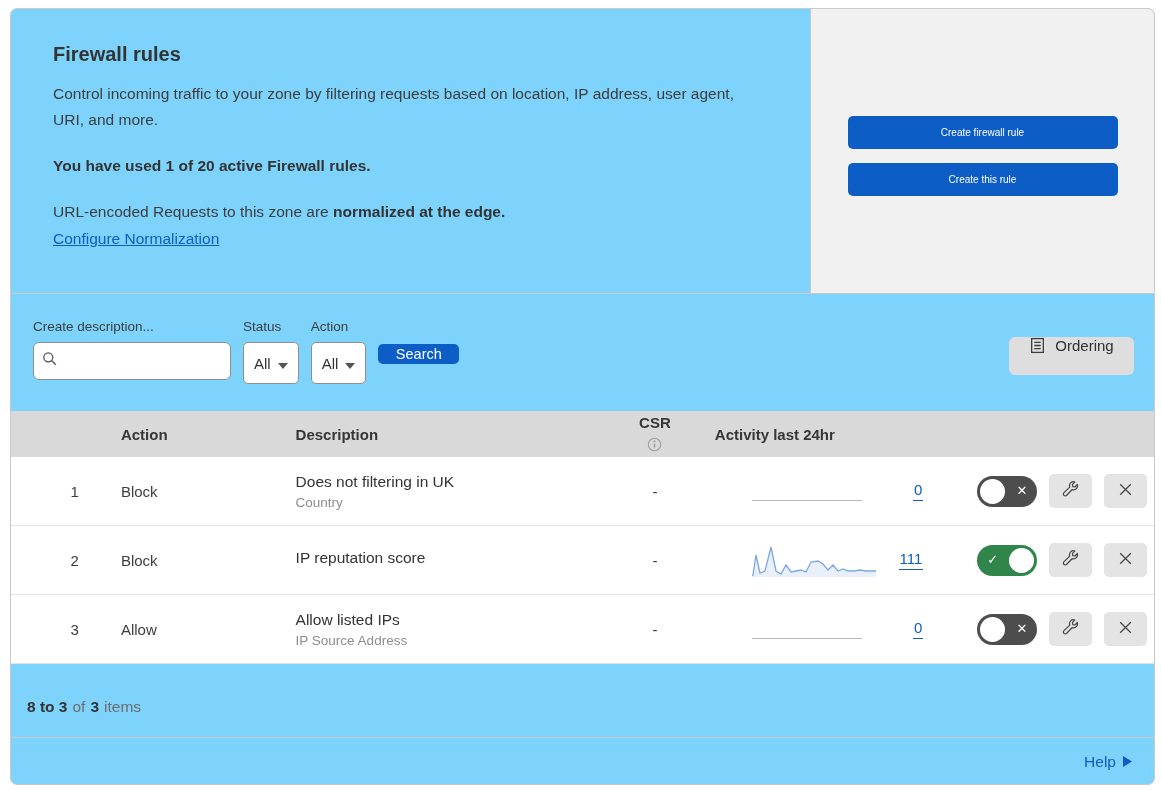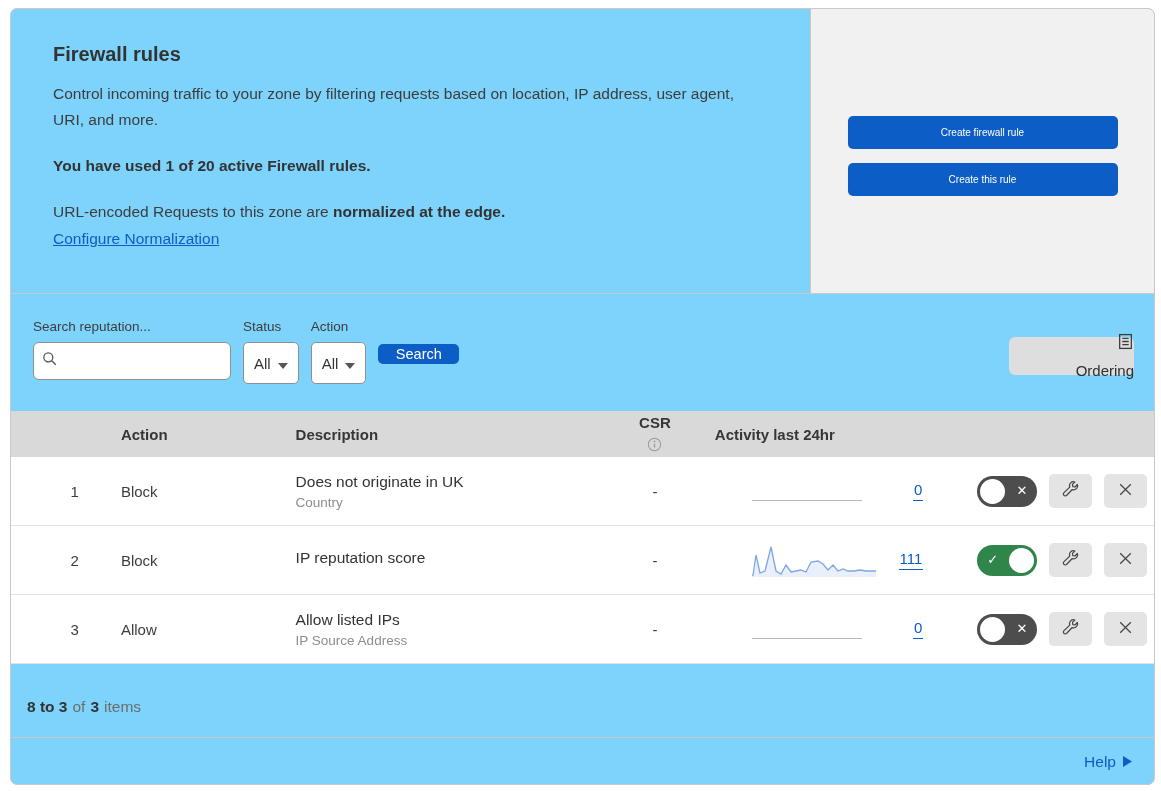--- a/index.html
+++ b/index.html
@@ -19,21 +19,21 @@
   .btn-primary { width:270px; height:33px; background:#0d5dc6; color:#fff; border:none; border-radius:5px; font-size:10px; font-family:inherit; cursor:pointer; }
 
   
   .filter-section { height:117px; padding:25px 20px 0 22px; display:flex; align-items:flex-start; }
   .fgroup { margin-right:12px; }
   .flabel { font-size:13.5px; color:#3d3d3d; margin-bottom:8px; display:block; }
   .search-box { width:198px; height:38px; border:1px solid #8f8f8f; border-radius:6px; display:flex; align-items:center; padding:0 8px; background:#fff; }
   .search-box input { border:none; outline:none; width:150px; font-size:14px; font-family:inherit; margin-left:6px; }
   .dropdown { height:42px; border:1px solid #8f8f8f; border-radius:5px; background:#fff; font-size:15px; color:#333; font-family:Liberation Sans, sans-serif; padding:0 10px; display:flex; align-items:center; gap:7px; cursor:pointer; }
   .search-btn { height:20px; width:81px; margin-top:25px; background:#0d5dc6; color:#fff; border:none; border-radius:5px; font-size:14.5px; font-family:inherit; cursor:pointer; }
-  .ordering-btn { margin-left:auto; margin-top:18px; height:38px; width:125px; background:#dedede; border:none; border-radius:6px; font-size:15px; color:#303030; font-family:inherit; display:flex; align-items:flex-end; justify-content:center; gap:9px; cursor:pointer;flex-direction:column; }
+  .ordering-btn { margin-left:auto; margin-top:18px; height:38px; width:125px; background:#dedede; border:none; border-radius:6px; font-size:15px; color:#303030; font-family:inherit; display:flex; align-items:flex-start; justify-content:center; gap:9px; cursor:pointer; }
 
   
   .thead { display:flex; align-items:center; height:46px; background:#d9d9d9; font-size:15px; font-weight:700; color:#363636; }
   .trow { display:flex; align-items:center; height:69px; border-bottom:1px solid #e2e2e2; background:#fff; }
   .col-num { width:90px; text-align:right; padding-right:22px; font-size:15px; }
   .col-action { width:175px; padding-left:20px; font-size:15px; }
   .col-desc { width:335px; padding-left:20px; }
   .col-csr { width:90px; text-align:center; font-size:15px; }
   .col-activity { width:240px; display:flex; align-items:center; }
   .col-controls { width:215px; display:flex; align-items:center; gap:12px; padding-left:38px; }
@@ -78,21 +78,21 @@
       <a class="link">Configure Normalization</a>
     </div>
     <div class="header-right">
       <button class="btn-primary">Create firewall rule</button>
       <button class="btn-primary">Create this rule</button>
     </div>
   </div>
 
   <div class="filter-section">
     <div class="fgroup">
-      <label class="flabel">Search reputation...</label>
+      <label class="flabel">Create description...</label>
       <div class="search-box">
         <span><svg width="16" height="16" viewBox="0 0 16 16">
               <circle cx="6.3" cy="6.3" r="4.5" fill="none" stroke="#555" stroke-width="1.3"></circle>
               <path d="M9.8 9.8l4 4" stroke="#555" stroke-width="1.3"></path>
             </svg></span>
         <input style="">
       </div>
     </div>
     <div class="fgroup">
       <label class="flabel">Status</label>
@@ -135,21 +135,21 @@
           </svg></span>
     </div>
     <div class="col-activity act-head">Activity last 24hr</div>
     <div class="col-controls"></div>
   </div>
 
   <div class="trow">
     <div class="col-num">1</div>
     <div class="col-action">Block</div>
     <div class="col-desc">
-      <div class="desc-main">Does not originate in UK</div>
+      <div class="desc-main">Does not filtering in UK</div>
       <div class="desc-sub">Country</div>
     </div>
     <div class="col-csr">-</div>
     <div class="col-activity">
       <div class="spark">
           <div class="flatline"></div>
         </div>
       <a class="count">0</a>
     </div>
     <div class="col-controls">

